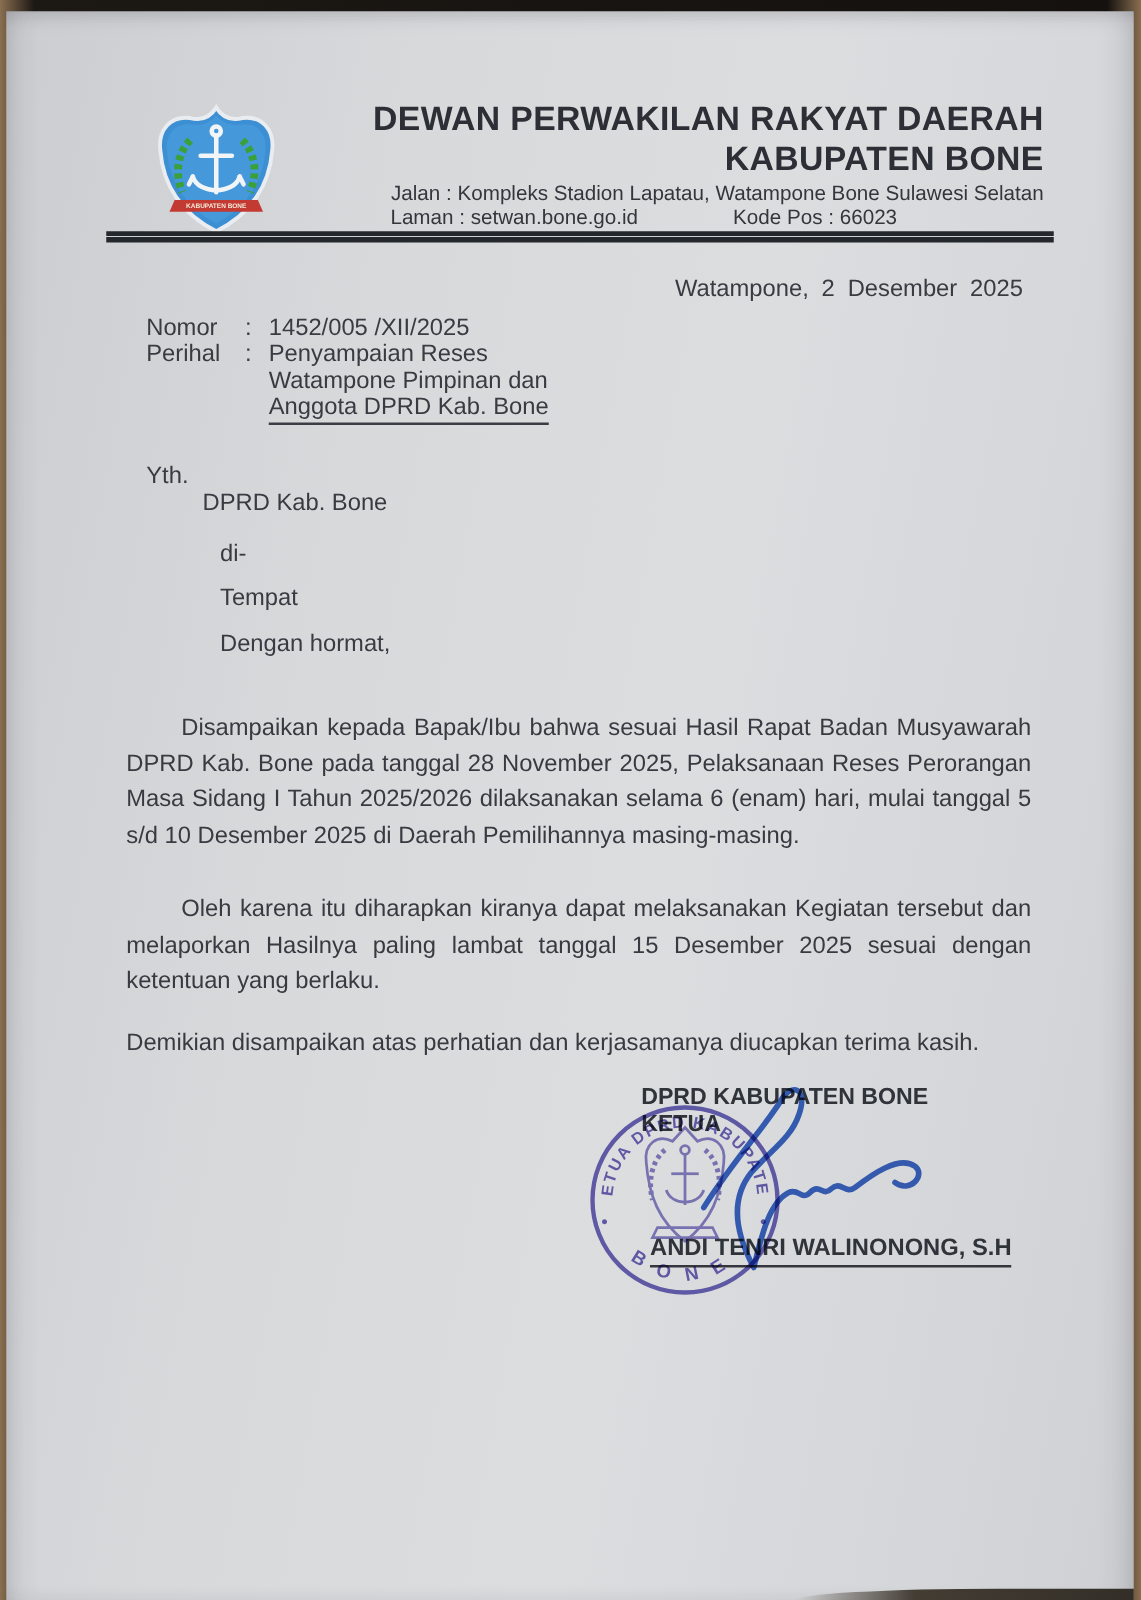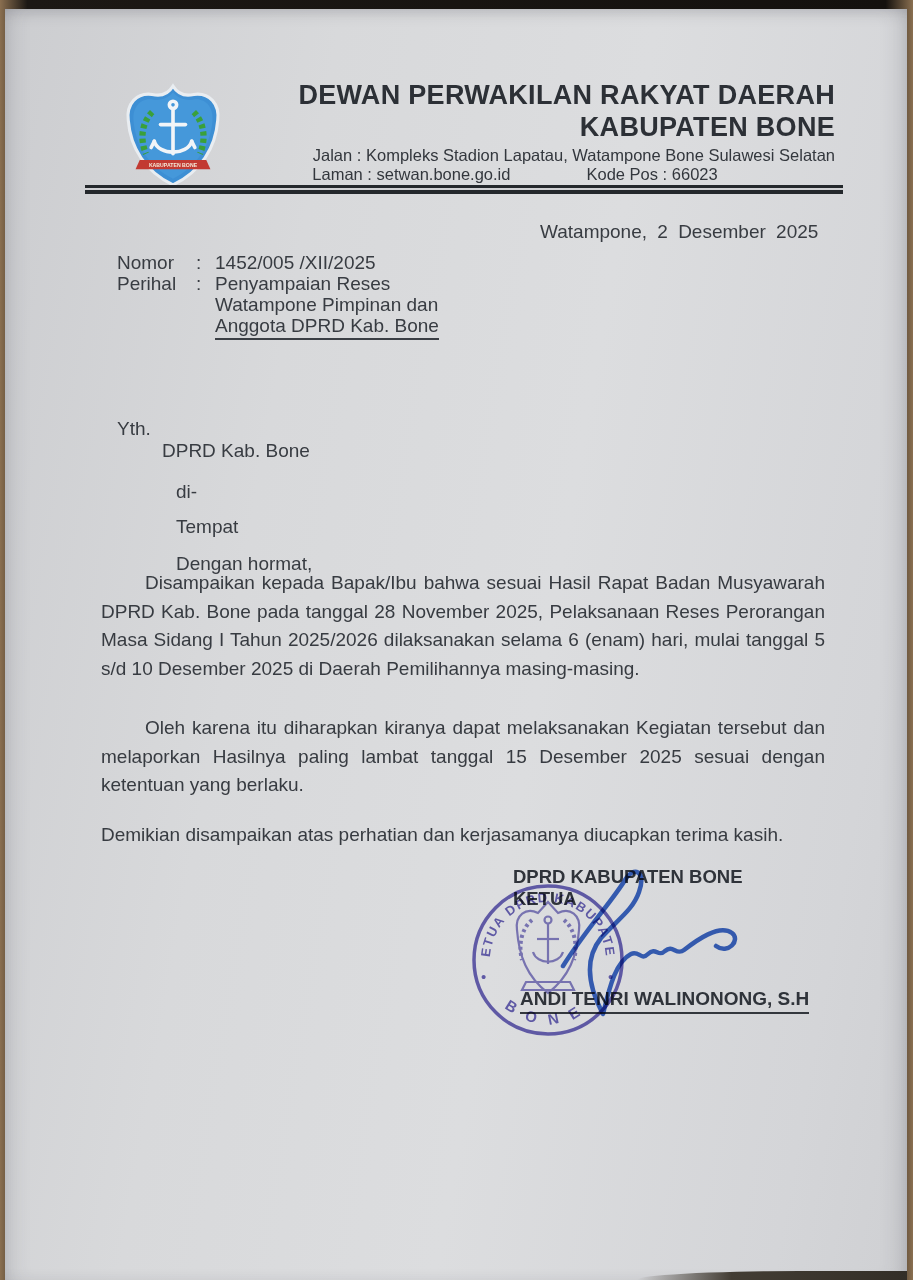--- a/index.html
+++ b/index.html
@@ -26,21 +26,21 @@
     font-size:16.5px;color:#33373d;}
   .divider{left:80px;top:176px;width:758px;height:9px;
     background:linear-gradient(#24282c 0 3.5px,#cfd0d3 3.5px 5px,#24282c 5px 100%);}
   
   .dateline{left:535px;top:200px;font-size:19px;word-spacing:5px;margin-top:12px;}
   .meta-label{left:112px;font-size:19px;}
   .meta-colon{left:191px;font-size:19px;}
   .meta-value{left:210px;font-size:19px;}
   .u{border-bottom:2px solid #3a3e44;padding-bottom:1px;}
   
-  .rcpt{font-size:19px;margin-top:48px;}
+  .rcpt{font-size:19px;}
   
   .para{left:96px;width:724px;font-size:19px;line-height:28.5px;
     text-align:justify;color:#373b41;}
   .indent{text-indent:44px;}
   
   .sig-org{left:508px;top:857px;font-size:18.5px;font-weight:bold;color:#2f333a;}
   .sig-title{left:508px;top:879px;font-size:18.5px;font-weight:bold;color:#2f333a;}
   .sig-name{left:515px;top:979px;font-size:19px;font-weight:bold;color:#2f333a;
     border-bottom:2.5px solid #33373d;padding-bottom:2px;}
   .stamp{left:443px;top:851px;mix-blend-mode:multiply;opacity:.88;}

